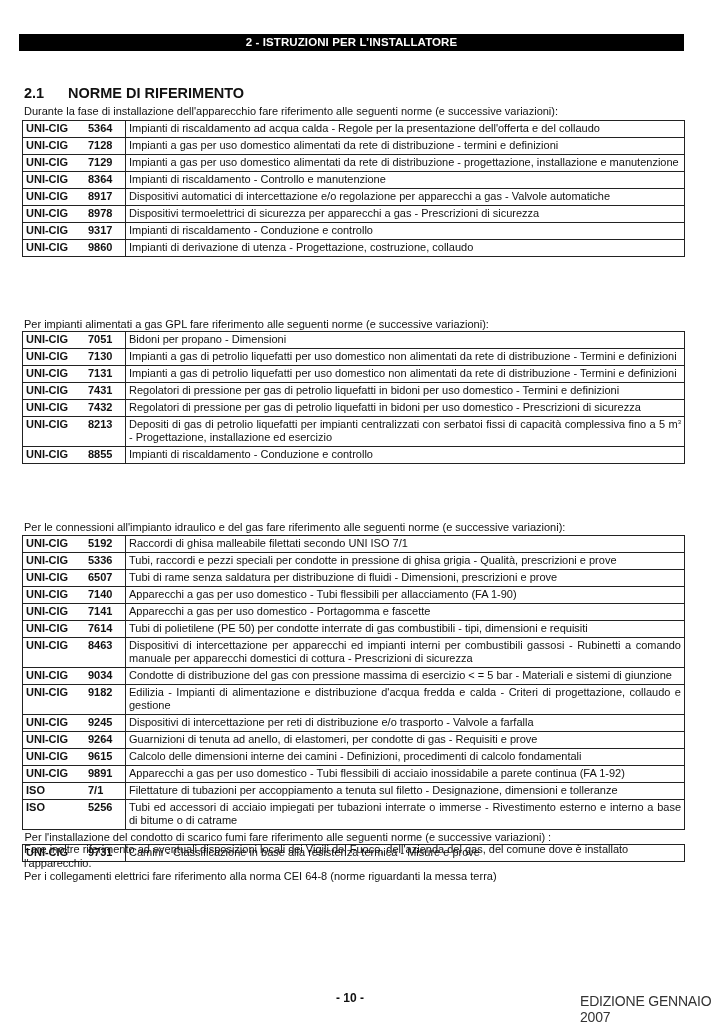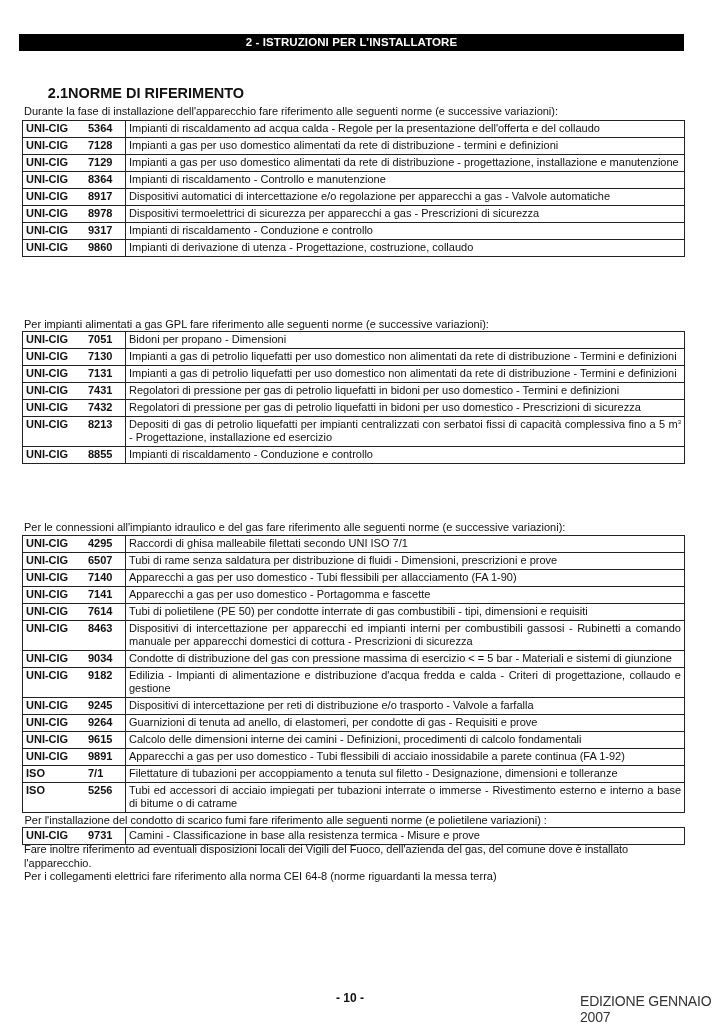--- a/index.html
+++ b/index.html
@@ -2,21 +2,21 @@
 <html><head>
 <meta charset="utf-8">
 <style>
   html, body { margin: 0; padding: 0; background: #ffffff; }
   body { width: 720px; height: 1024px; position: relative; overflow: hidden;
          font-family: "Liberation Sans", sans-serif; color: #111; font-size: 11px; }
   .top-bar { position: absolute; left: 19px; top: 34px; width: 665px; height: 17px;
              background: #000; color: #fff; text-align: center; font-weight: bold;
              font-size: 11.5px; line-height: 17px; letter-spacing: 0.1px; }
   .section-title { position: absolute; left: 24px; top: 85px; font-weight: bold; font-size: 14.5px; }
-  .section-title .num { display: inline-block; width: 44px; text-align: right; }
+  .section-title .num { display: inline-block; width: 44px; }
   .intro { position: absolute; left: 24px; font-size: 11px; line-height: 13px; white-space: nowrap; }
   table.norms { position: absolute; left: 22px; width: 663px; border-collapse: collapse;
                 font-size: 11px; line-height: 13px; }
   table.norms td { border: 1px solid #222; padding: 1px 3px 2px 3px; vertical-align: top; }
   td.code { width: 96px; font-weight: bold; white-space: nowrap; padding-left: 3px; }
   td.code .org { display: inline-block; width: 62px; }
   td.code .no { display: inline-block; width: 30px; text-align: left; }
   td.desc { text-align: justify; }
   .mid-intro { font-size: 11px; line-height: 14px; padding: 0 2px; }
   .footer-note { position: absolute; left: 24px; top: 843px; width: 660px; font-size: 11px; line-height: 13.5px; }
@@ -104,22 +104,26 @@
         <td class="code"><span class="org">UNI-CIG</span><span class="no">8855</span></td>
         <td class="desc"><span>Impianti di riscaldamento - Conduzione e controllo</span></td>
       </tr>
     </tbody>
   </table>
 
 <div class="intro" style="top:521px">Per le connessioni all'impianto idraulico e del gas fare riferimento alle seguenti norme (e successive variazioni):</div>
 <table class="norms" style="top:535px">
     <tbody>
       <tr>
-        <td class="code"><span class="org">UNI-CIG</span><span class="no">4295</span></td>
+        <td class="code"><span class="org">UNI-CIG</span><span class="no">5192</span></td>
         <td class="desc"><span>Raccordi di ghisa malleabile filettati secondo UNI ISO 7/1</span></td>
+      </tr>
+      <tr>
+        <td class="code"><span class="org">UNI-CIG</span><span class="no">5336</span></td>
+        <td class="desc"><span>Tubi, raccordi e pezzi speciali per condotte in pressione di ghisa grigia - Qualità, prescrizioni e prove</span></td>
       </tr>
       <tr>
         <td class="code"><span class="org">UNI-CIG</span><span class="no">6507</span></td>
         <td class="desc"><span>Tubi di rame senza saldatura per distribuzione di fluidi - Dimensioni, prescrizioni e prove</span></td>
       </tr>
       <tr>
         <td class="code"><span class="org">UNI-CIG</span><span class="no">7140</span></td>
         <td class="desc"><span>Apparecchi a gas per uso domestico - Tubi flessibili per allacciamento (FA 1-90)</span></td>
       </tr>
       <tr>
@@ -160,21 +164,21 @@
       </tr>
       <tr>
         <td class="code"><span class="org">ISO</span><span class="no">7/1</span></td>
         <td class="desc"><span>Filettature di tubazioni per accoppiamento a tenuta sul filetto - Designazione, dimensioni e tolleranze</span></td>
       </tr>
       <tr>
         <td class="code"><span class="org">ISO</span><span class="no">5256</span></td>
         <td class="desc"><span>Tubi ed accessori di acciaio impiegati per tubazioni interrate o immerse - Rivestimento esterno e interno a base di bitume o di catrame</span></td>
       </tr>
       <tr>
-        <td colspan="2" class="mid-intro" style="border-top: 1px solid rgb(34, 34, 34); border-right: none; border-bottom: none; border-left: none; border-image: initial; padding: 0px 2px;">Per l'installazione del condotto di scarico fumi fare riferimento alle seguenti norme (e polietilene variazioni) :</td>
+        <td colspan="2" class="mid-intro" style="border-top: 1px solid rgb(34, 34, 34); border-right: none; border-bottom: none; border-left: none; border-image: initial; padding: 0px 2px;">Per l'installazione del condotto di scarico fumi fare riferimento alle seguenti norme (e successive variazioni) :</td>
       </tr>
       <tr>
         <td class="code"><span class="org">UNI-CIG</span><span class="no">9731</span></td>
         <td class="desc"><span>Camini - Classificazione in base alla resistenza termica - Misure e prove</span></td>
       </tr>
     </tbody>
   </table>
 
 <div class="footer-note">
   <div>Fare inoltre riferimento ad eventuali disposizioni locali dei Vigili del Fuoco, dell'azienda del gas, del comune dove è installato l'apparecchio.</div>

